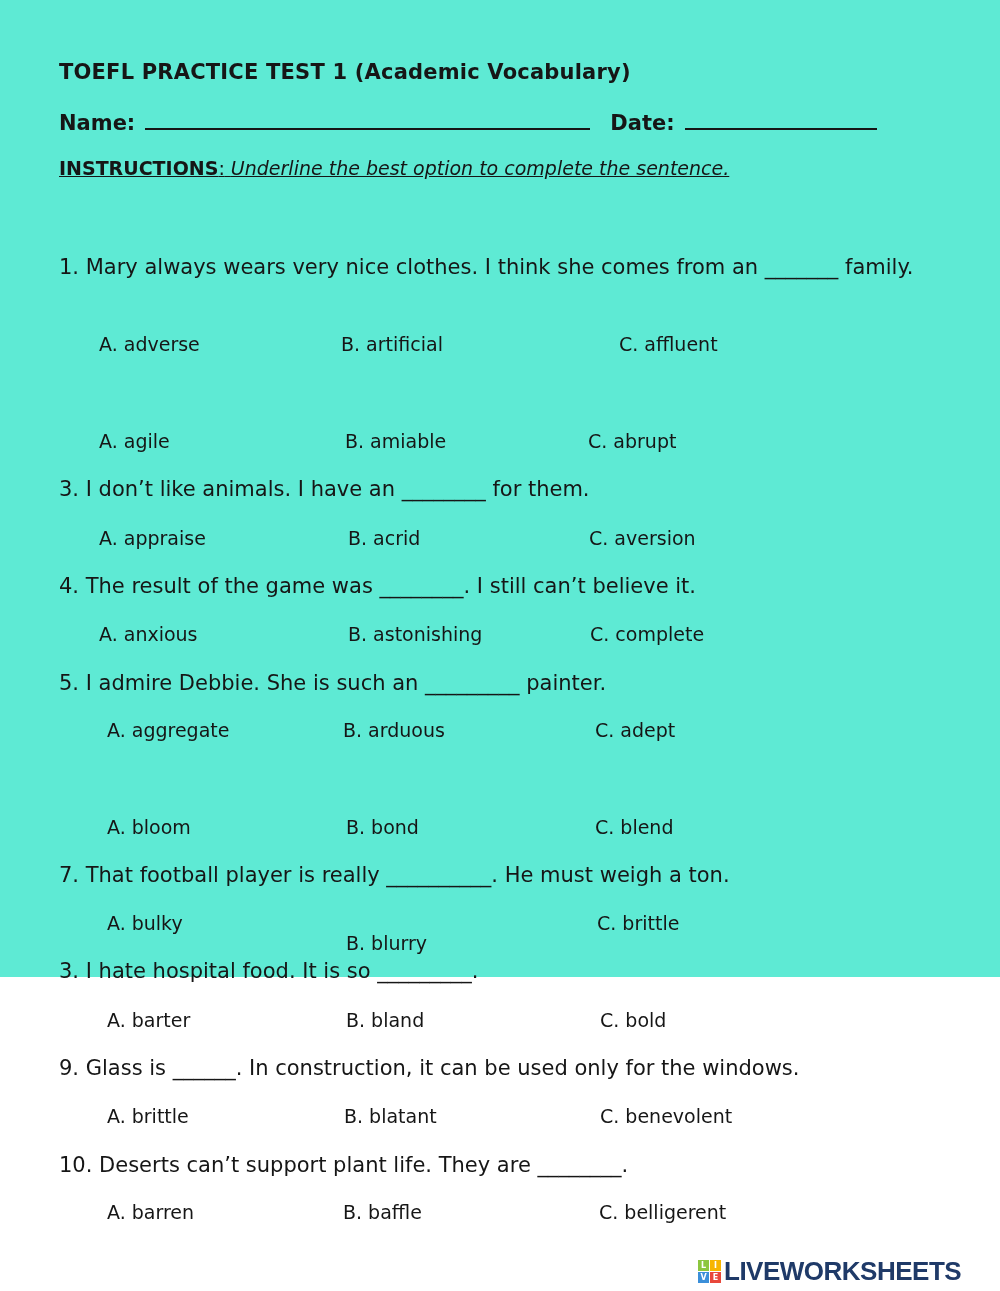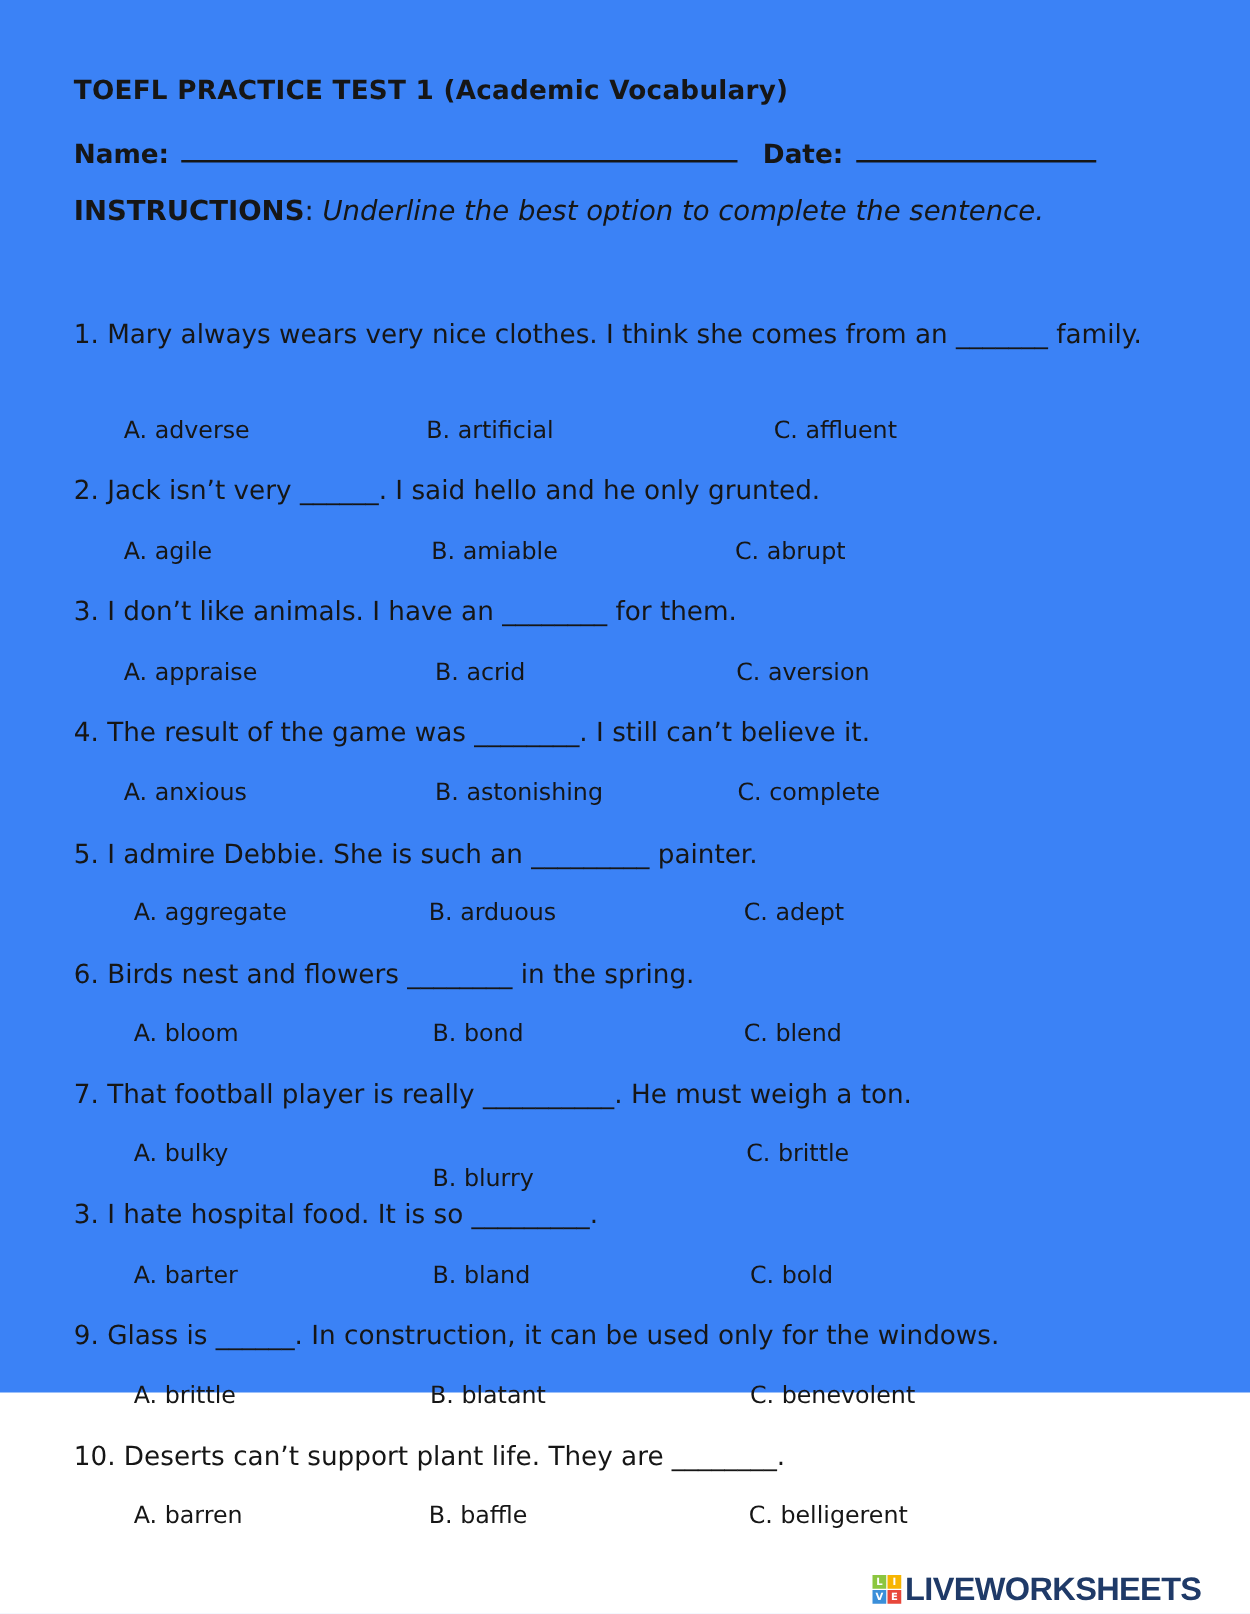--- a/index.html
+++ b/index.html
@@ -1,23 +1,23 @@
 <!DOCTYPE html>
 <html><head>
   <meta charset="utf-8">
   <style>
     html, body { margin: 0; padding: 0; background: #ffffff; }
     body { width: 1000px; height: 1291px; position: relative; overflow: hidden;
       font-family: "DejaVu Sans", sans-serif; color: #161616; }
-    .page { position: absolute; left: 0; top: 0; width: 1000px; height: 1114px; background: #3b82f6; }
+    .page { position: absolute; left: 0; top: 0; width: 1000px; height: 977px; background: #5eead4; }
     .title { position: absolute; left: 59px; top: 60px; font-size: 21px; font-weight: bold; letter-spacing: 0.2px; }
     .name-row { position: absolute; left: 59px; top: 108px; font-size: 21px; font-weight: bold; white-space: nowrap; }
     .name-row .blank-line { display: inline-block; border-bottom: 2px solid #161616; height: 20px; vertical-align: baseline; margin-left: 10px; }
     .name-row .date-label { margin-left: 20px; }
-    .instructions { position: absolute; left: 59px; top: 157px; font-size: 22px; white-space: nowrap; }
+    .instructions { position: absolute; left: 59px; top: 157px; font-size: 19px; white-space: nowrap; text-decoration: underline; }
     .instructions .lbl { font-weight: bold; }
     .instructions .txt { font-style: italic; }
     .q { position: absolute; left: 59px; font-size: 21px; white-space: nowrap; line-height: 31px; }
     .q1 { width: 890px; white-space: normal; }
     .opt { position: absolute; font-size: 19px; white-space: nowrap; }
     .logo { position: absolute; left: 698px; top: 1256px; display: flex; align-items: center; }
     .logo-grid { display: grid; grid-template-columns: 11px 11px; grid-template-rows: 11px 11px; gap: 1px; margin-right: 3px; }
     .logo-grid span { display: flex; align-items: center; justify-content: center; font-size: 8px; font-weight: bold; color: #fff; font-family: "DejaVu Sans", sans-serif; }
     .logo-text { font-family: Liberation Sans, sans-serif; font-weight: bold; font-size: 26px; color: #1f3a68; letter-spacing: -0.5px; }
   </style>
@@ -34,41 +34,39 @@
   <div class="instructions">
     <span class="lbl">INSTRUCTIONS</span><span>:</span>
     <span class="txt">Underline the best option to complete the sentence.</span>
   </div>
 
   <div class="q q1" style="top:252px">1. Mary always wears very nice clothes. I think she comes from an _______ family.</div>
   <div class="opt" style="left:99px;top:333px">A. adverse</div>
   <div class="opt" style="left:341px;top:333px">B. artificial</div>
   <div class="opt" style="left:619px;top:333px">C. affluent</div>
 
-  <div class="q" style="top:377px">2. Jack isn’t very ______. I said hello and he only grunted.</div>
   <div class="opt" style="left:99px;top:430px">A. agile</div>
   <div class="opt" style="left:345px;top:430px">B. amiable</div>
   <div class="opt" style="left:588px;top:430px">C. abrupt</div>
 
   <div class="q" style="top:474px">3. I don’t like animals. I have an ________ for them.</div>
   <div class="opt" style="left:99px;top:527px">A. appraise</div>
   <div class="opt" style="left:348px;top:527px">B. acrid</div>
   <div class="opt" style="left:589px;top:527px">C. aversion</div>
 
   <div class="q" style="top:571px">4. The result of the game was ________. I still can’t believe it.</div>
   <div class="opt" style="left:99px;top:623px">A. anxious</div>
   <div class="opt" style="left:348px;top:623px">B. astonishing</div>
   <div class="opt" style="left:590px;top:623px">C. complete</div>
 
   <div class="q" style="top:668px">5. I admire Debbie. She is such an _________ painter.</div>
   <div class="opt" style="left:107px;top:719px">A. aggregate</div>
   <div class="opt" style="left:343px;top:719px">B. arduous</div>
   <div class="opt" style="left:595px;top:719px">C. adept</div>
 
-  <div class="q" style="top:764px">6. Birds nest and flowers ________ in the spring.</div>
   <div class="opt" style="left:107px;top:816px">A. bloom</div>
   <div class="opt" style="left:346px;top:816px">B. bond</div>
   <div class="opt" style="left:595px;top:816px">C. blend</div>
 
   <div class="q" style="top:860px">7. That football player is really __________. He must weigh a ton.</div>
   <div class="opt" style="left:107px;top:912px">A. bulky</div>
   <div class="opt" style="left:346px;top:932px">B. blurry</div>
   <div class="opt" style="left:597px;top:912px">C. brittle</div>
 
   <div class="q" style="top:956px">3. I hate hospital food. It is so _________.</div>

